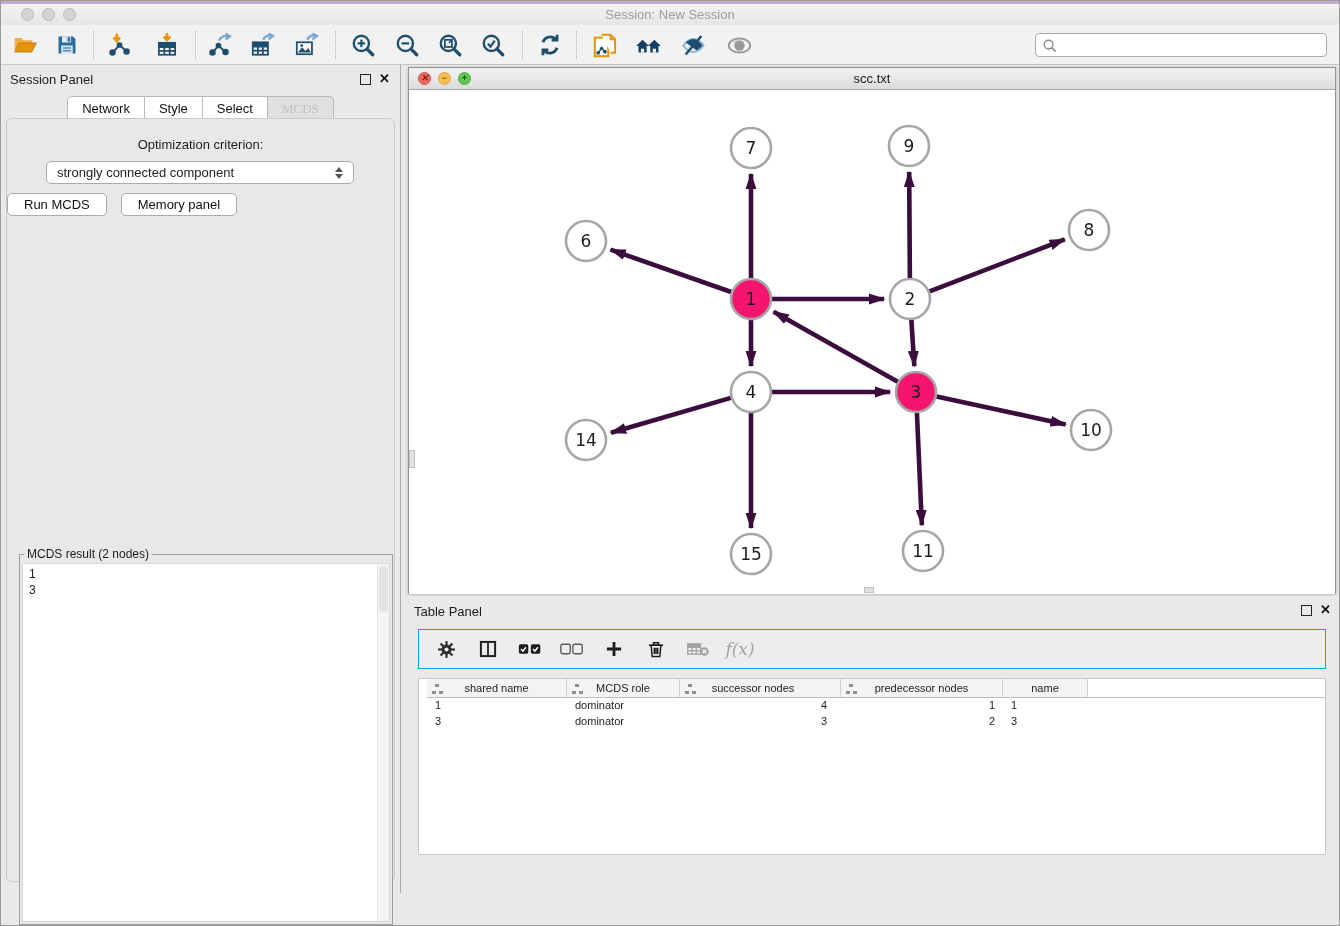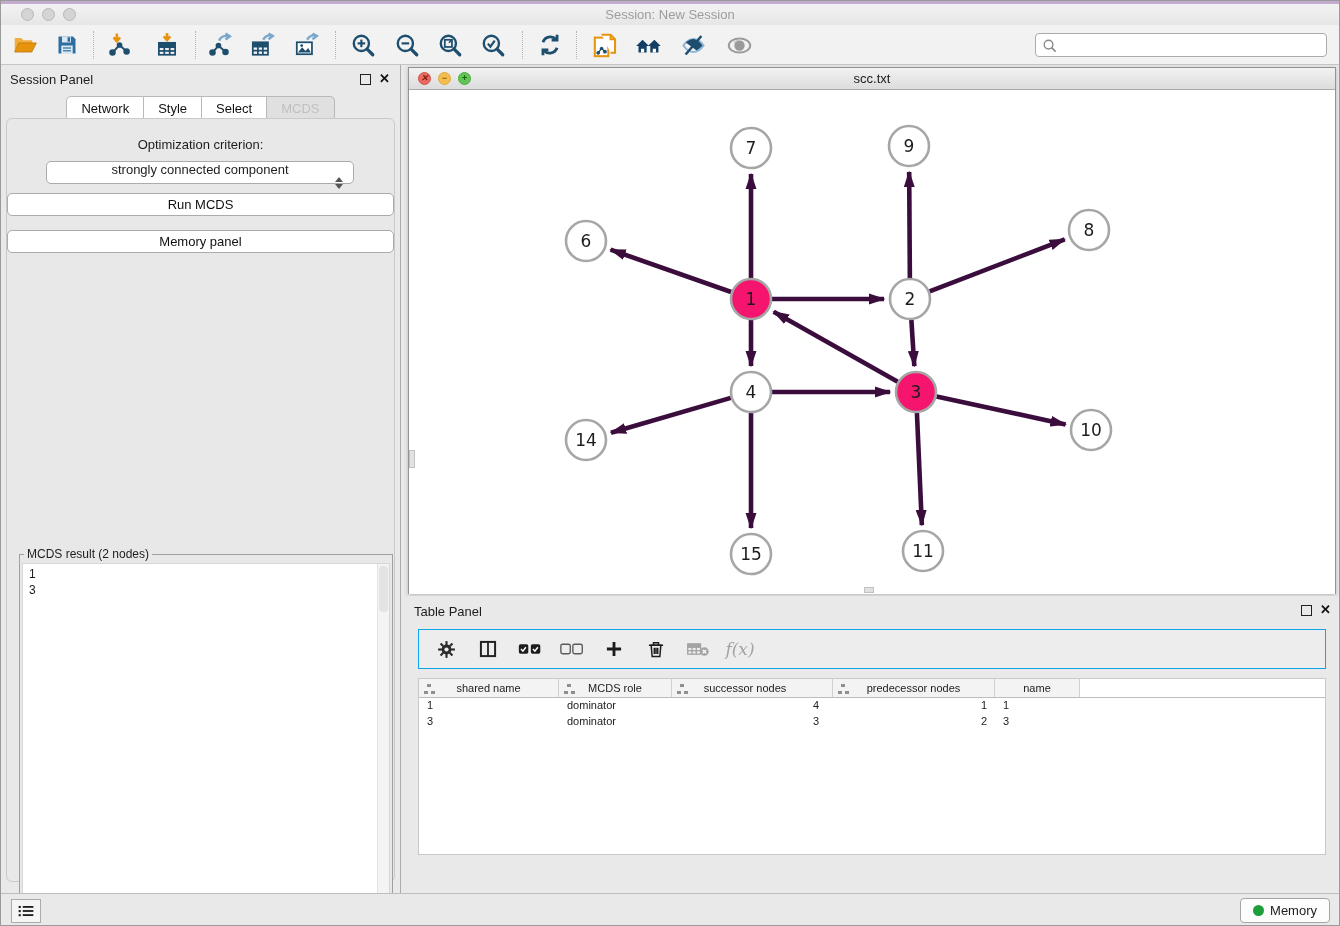--- a/index.html
+++ b/index.html
@@ -40,37 +40,37 @@
   .panel-head .ph-title { position:absolute; left:9px; top:7px; font-size:13px; }
   .wm-float { position:absolute; width:11px; height:11px; border:1.6px solid #222; top:9px; }
   .wm-close { position:absolute; top:6px; font-size:13px; font-weight:bold; color:#111; }
   .cp-tabs { position:absolute; left:0; top:31px; width:100%; display:flex; justify-content:center; }
   .tabseg { display:flex; }
   .tabseg .tab {
     font-size:13px; padding:4px 14px; background:#fff; border:1px solid #b9b9b9; border-left:none;
     color:#111;
   }
   .tabseg .tab:first-child { border-left:1px solid #b9b9b9; border-radius:5px 0 0 5px; }
-  .tabseg .tab:last-child { border-radius:0 5px 5px 0; }
+  .tabseg .tab:last-child { border-radius:0 5px 5px 0;font-family:Liberation Serif, serif; }
   .tabseg .tab.inactive-look { background:#e0e0e0; color:#c0c0c0; }
   .cp-body {
     position:absolute; left:5px; top:53px; width:389px; height:764px;
     background:#e8e8e8; border:1px solid #c9c9c9; border-radius:6px;
   }
   .opt-label { position:absolute; left:0; top:18px; width:100%; text-align:center; font-size:13px; }
   .dropdown {
     position:absolute; left:39px; top:42px; width:308px; height:23px;
     background:#fff; border:1px solid #ababab; border-radius:5px;
-    display:flex; align-items:center; padding:0 10px; font-size:13px;flex-direction:column;
+    display:flex; align-items:center; padding:0 10px; font-size:13px;
   }
   .dropdown .dd-arrows { margin-left:auto; display:flex; flex-direction:column; gap:2px; align-items:center; }
   .dd-arrows i { width:0; height:0; border-left:4px solid transparent; border-right:4px solid transparent; }
   .dd-arrows i.up { border-bottom:5px solid #555; }
   .dd-arrows i.dn { border-top:5px solid #555; }
-  .cp-buttons { position:absolute; left:0; top:74px; width:100%; display:flex; justify-content:flex-start; gap:14px;flex-direction:column; }
+  .cp-buttons { position:absolute; left:0; top:74px; width:100%; display:flex; justify-content:flex-start; gap:14px; }
   .btn {
     font-size:13px; background:#fff; border:1px solid #ababab; border-radius:5px;
     padding:3px 16px; color:#111;
   }
   .result-box {
     position:absolute; left:12px; top:428px; width:374px; height:378px;
     border:1px solid #9f9f9f; background:#e8e8e8;
   }
   .result-box legend { font-size:12px; padding:0 3px; margin-left:4px; }
   .result-inner { position:absolute; left:2px; right:2px; top:2px; bottom:2px; background:#fff; border:1px solid #d7d7d7; overflow:hidden; }
@@ -106,21 +106,21 @@
   
   .table-panel { position:absolute; left:7px; top:531px; width:928px; height:297px; background:#e9e9e9; }
   .tp-head { position:absolute; left:0; top:0; width:100%; height:26px; }
   .tp-head .ph-title { position:absolute; left:6px; top:8px; font-size:13px; }
   .tp-toolbar {
     position:absolute; left:10px; top:33px; width:908px; height:40px;
     background:#ededed; border:1px solid #0ea5e9; display:flex; align-items:center; gap:16px; padding-left:14px;
   }
   .ti { width:26px; height:26px; display:flex; align-items:center; justify-content:center; }
   .fx { font-family:"DejaVu Serif", serif; font-style:italic; font-size:17px; color:#a3a3a3; }
-  .tp-table { position:absolute; left:10px; top:82px; width:908px; height:177px; background:#fff; border:1px solid #c9c9c9; }
+  .tp-table { position:absolute; left:10px; top:82px; width:908px; height:177px; background:#fff; border:1px solid #c9c9c9;padding-left:8px; }
   .thead { display:flex; height:19px; border-bottom:1px solid #bdbdbd; }
   .th {
     position:relative; background:#f3f3f3; border-right:1px solid #cfcfcf;
     font-size:11px; display:flex; align-items:center; justify-content:center;
   }
   .th .tree-icon { position:absolute; left:5px; top:5px; }
   .tree-icon { position:relative; width:11px; height:10px; display:inline-block; }
   .tree-icon::before { content:""; position:absolute; top:0; left:3px; width:4px; height:3px; background:#8f8f8f; }
   .tree-icon::after { content:""; position:absolute; bottom:0; left:0; width:4px; height:3px; background:#8f8f8f; box-shadow:7px 0 0 #8f8f8f; }
   .trow { display:flex; height:16px; font-size:11px; }
@@ -552,33 +552,13 @@
               <div class="td col1">dominator</div>
               <div class="td col2">3</div>
               <div class="td col3">2</div>
               <div class="td col4">3</div>
             </div>
           </div>
       </div>
     </div>
   </div>
 
-  <div class="statusbar">
-    <span class="sb-left-btn">
-      <svg width="18" height="16" viewBox="0 0 22 18">
-          <g stroke="#1c1c1c" stroke-width="2.2">
-            <line x1="7" y1="4" x2="20" y2="4"></line>
-            <line x1="7" y1="9" x2="20" y2="9"></line>
-            <line x1="7" y1="14" x2="20" y2="14"></line>
-          </g>
-          <g fill="#1c1c1c">
-            <rect x="2" y="2.8" width="2.6" height="2.6"></rect>
-            <rect x="2" y="7.8" width="2.6" height="2.6"></rect>
-            <rect x="2" y="12.8" width="2.6" height="2.6"></rect>
-          </g>
-        </svg>
-    </span>
-    <span class="memory-btn">
-      <i class="memory-dot"></i>
-      <span>Memory</span>
-    </span>
-  </div>
 </div>
 
 </body></html>

